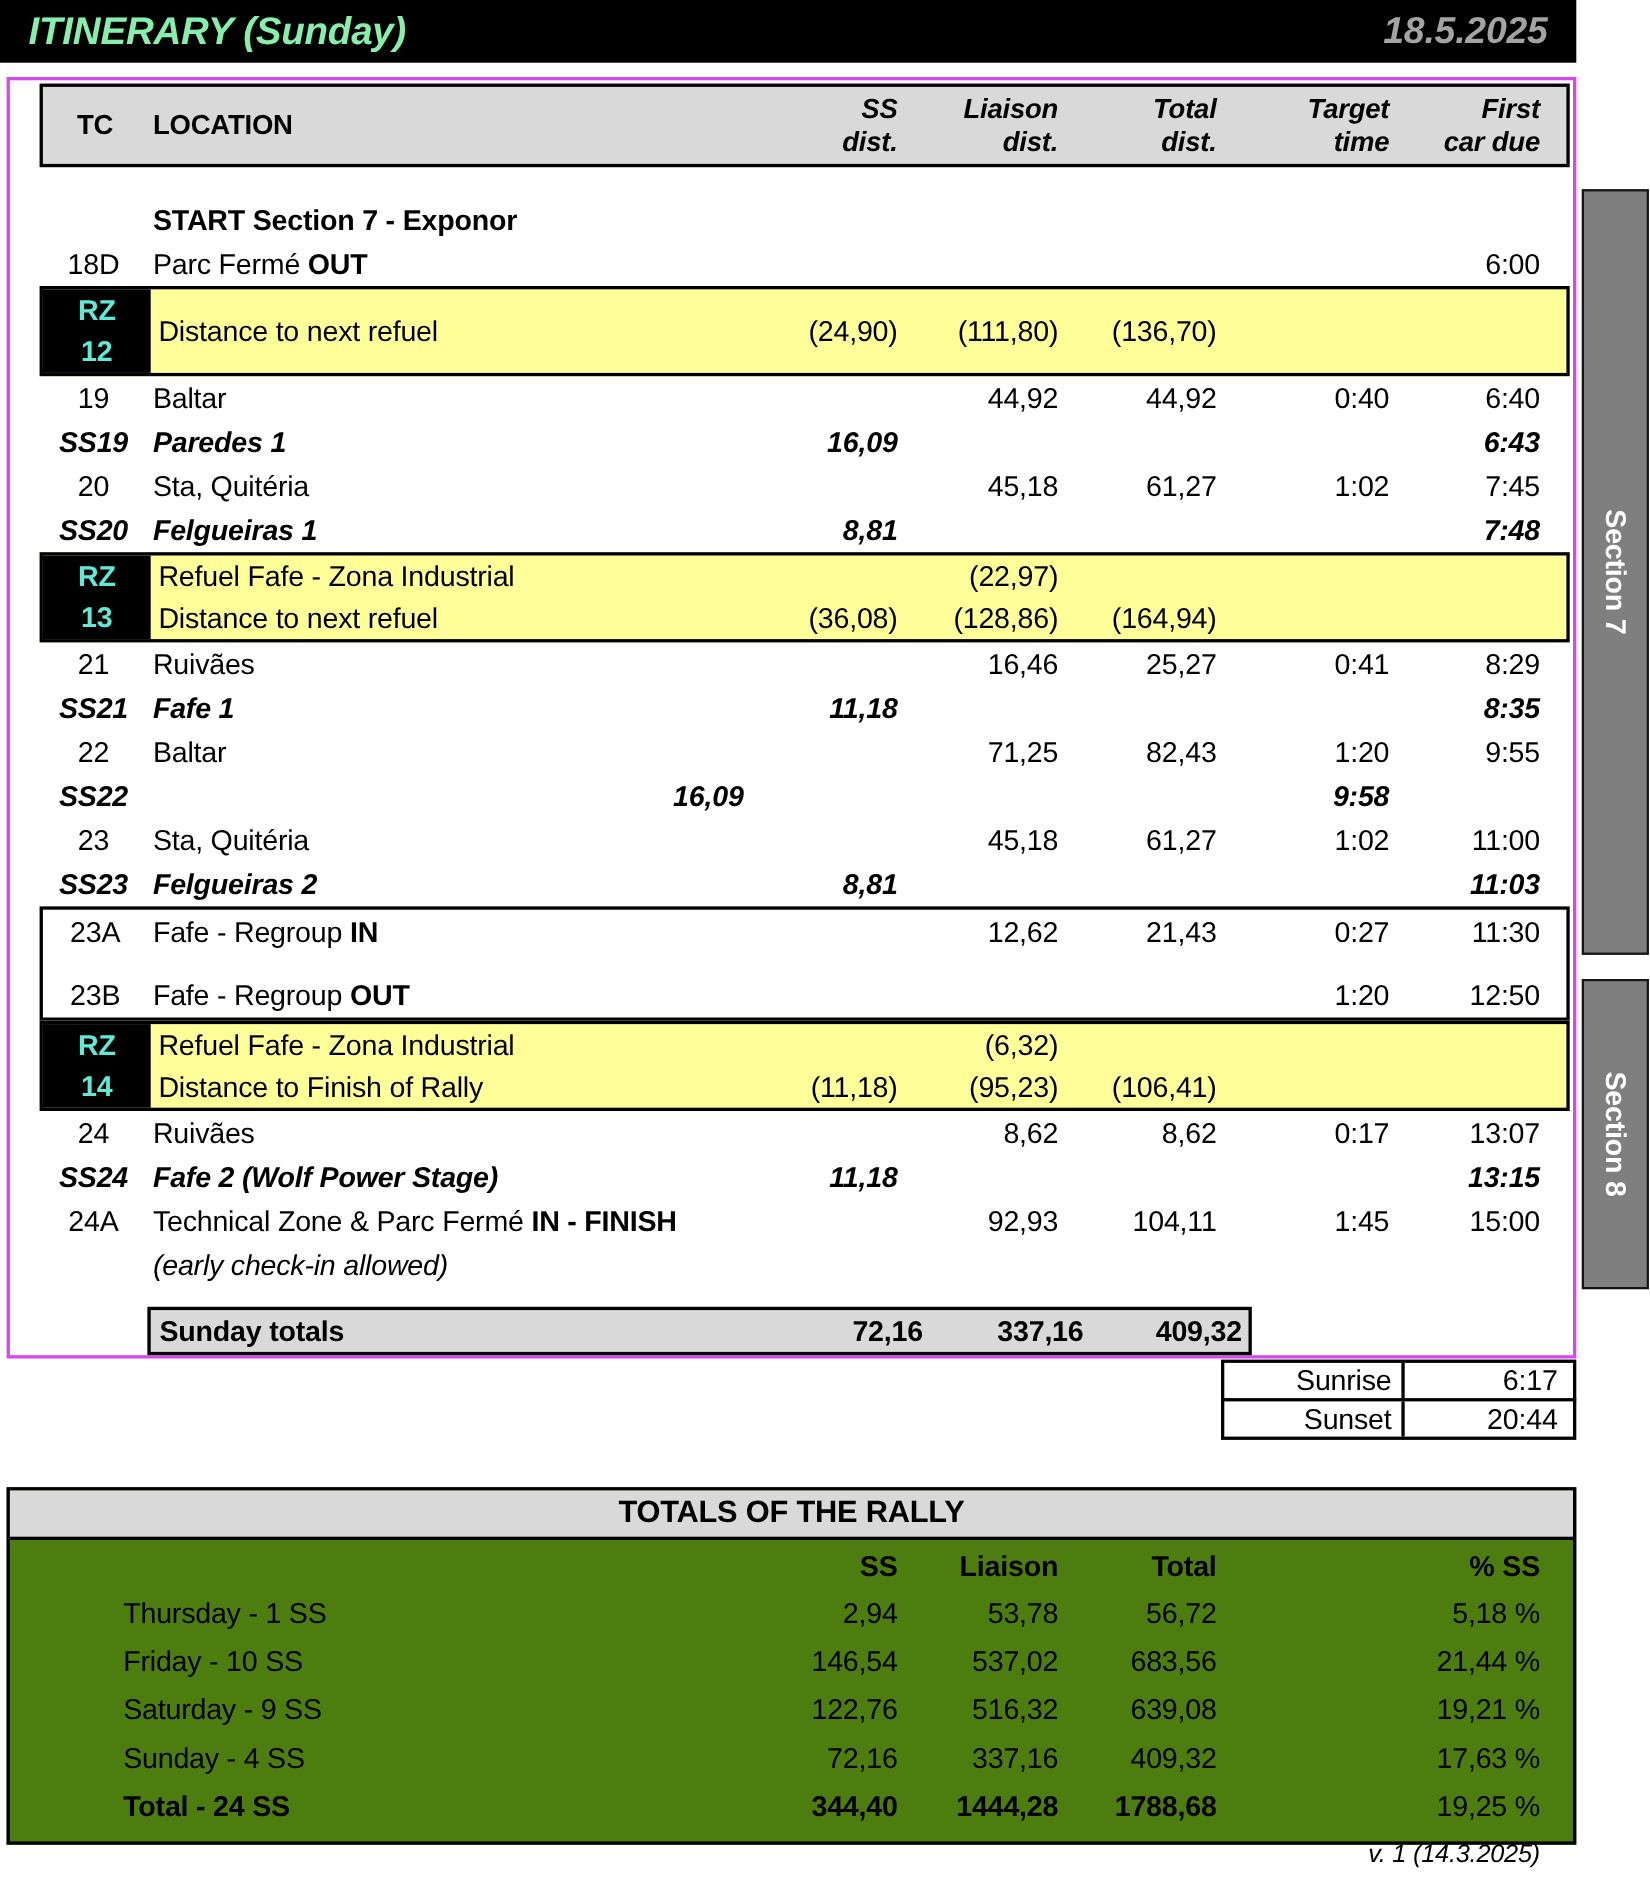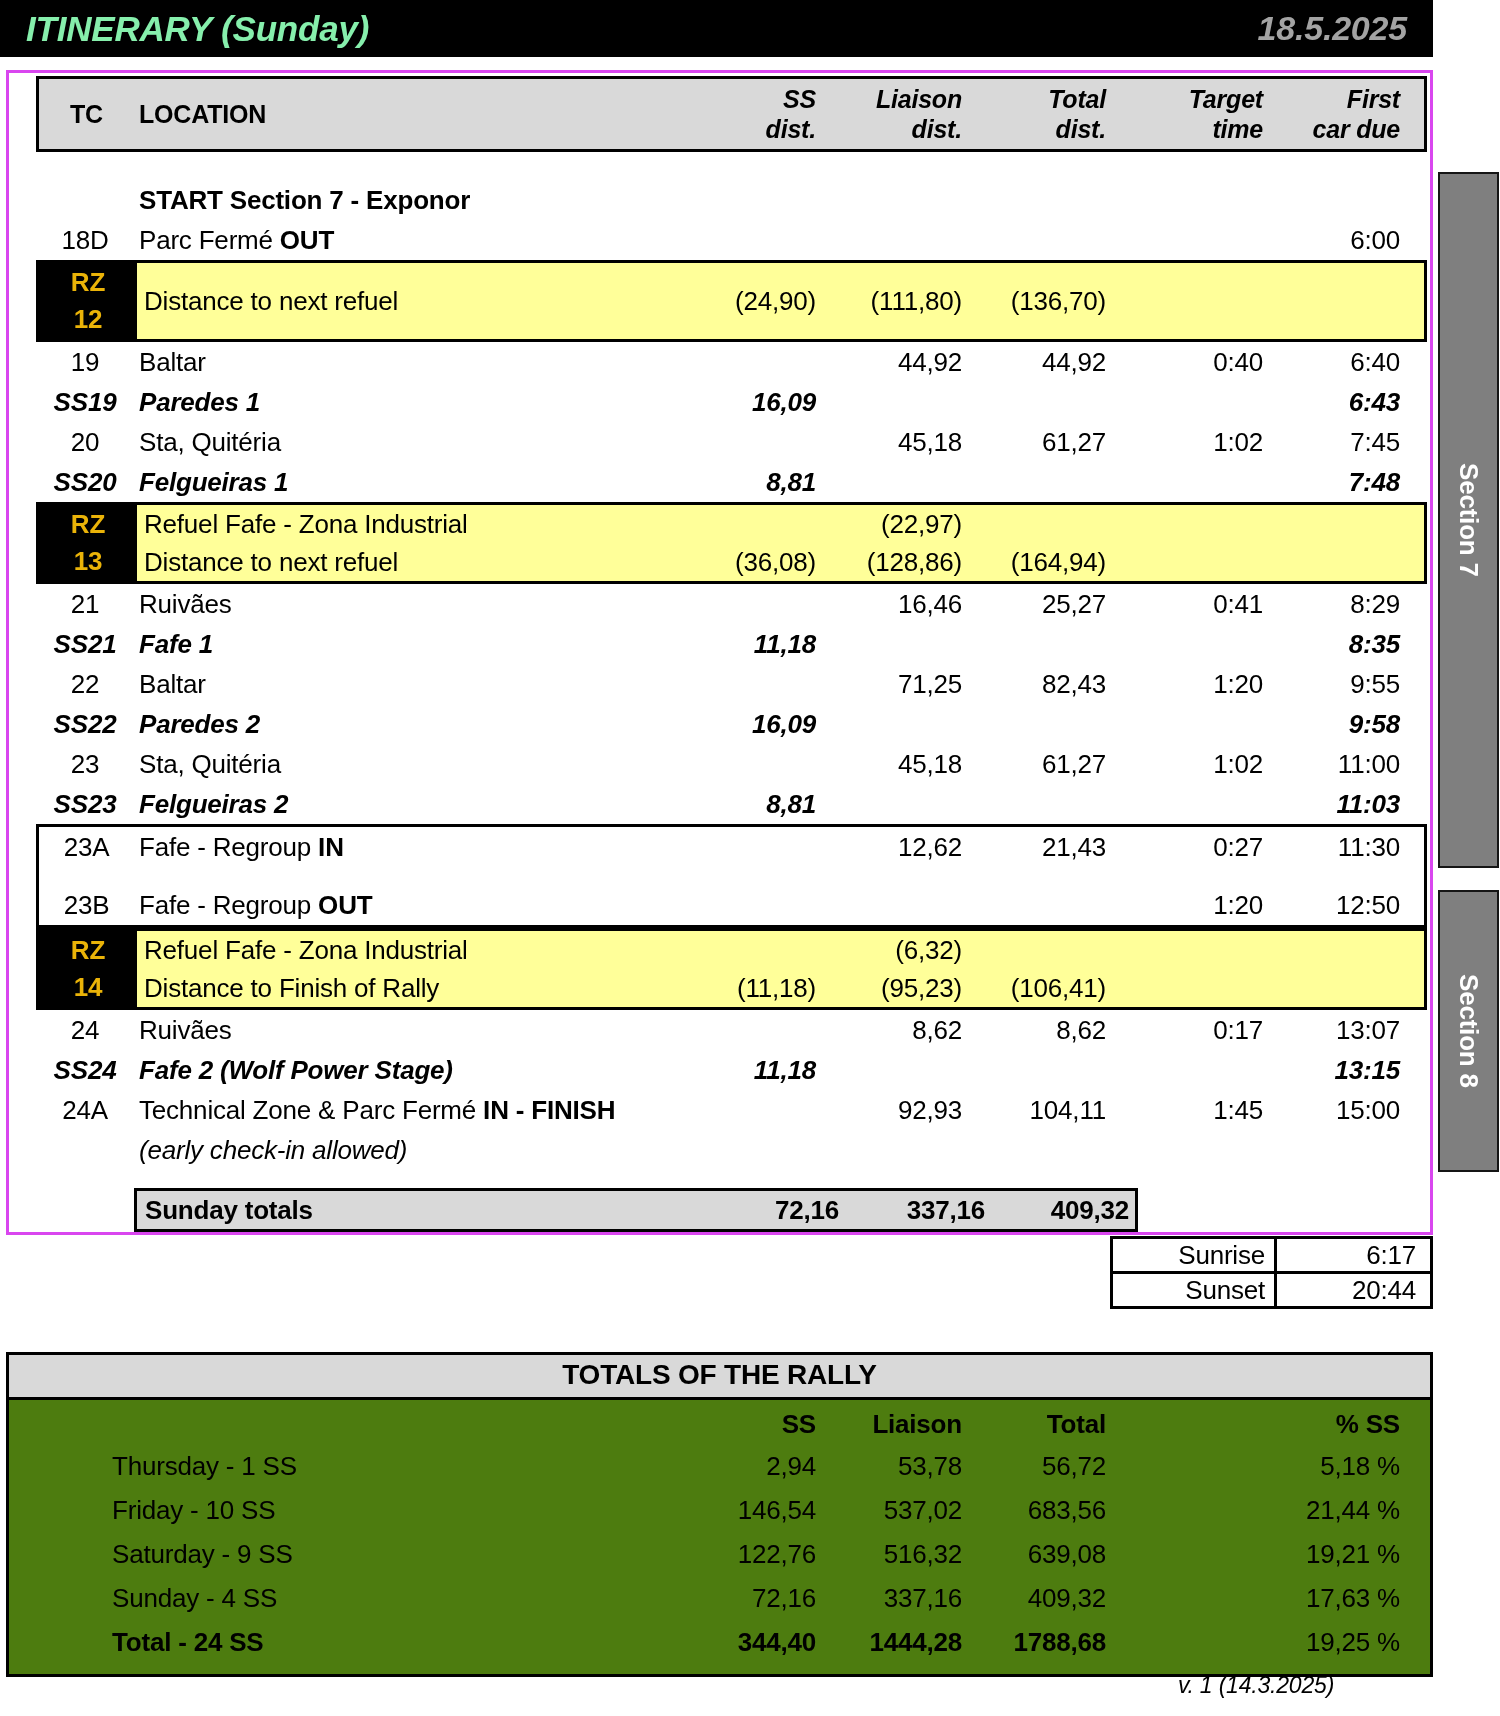--- a/index.html
+++ b/index.html
@@ -53,21 +53,21 @@
   .note-row .cell-loc{font-style:italic;}
   .spacer-a{height:28px;}
   .spacer-b{height:18px;}
   .b{font-weight:700;}
   
   .refuel{
     margin:0 3px;border:3px solid #000;box-sizing:border-box;height:82px;
     display:flex;background:var(--yellow);
   }
   .refuel .rz{
-    width:98px;background:#000;color:#eab308;display:flex;flex-direction:column;
+    width:98px;background:#000;color:#5eead4;display:flex;flex-direction:column;
     justify-content:center;align-items:center;font-weight:700;font-size:26px;
     line-height:37px;flex:none;
   }
   .refuel .ylines{flex:1;display:flex;flex-direction:column;justify-content:center;}
   .yrow{
     display:grid;height:38px;align-items:center;font-size:26px;box-sizing:border-box;
     grid-template-columns:1fr 140px 146px 144px 157px 137px;
     padding-left:2px;padding-right:24px;
   }
   
@@ -109,21 +109,21 @@
   }
   .trow{
     display:grid;grid-template-columns:1fr 140px 146px 144px 294px;
     padding-left:103px;padding-right:30px;align-items:center;font-size:26px;height:44px;
   }
   .trow.thead{height:40px;margin-top:4px;font-weight:700;}
   .trow .lbl{white-space:nowrap;}
   .trow.total-line .lbl,.trow.total-line .v1,.trow.total-line .v2,.trow.total-line .v3{font-weight:700;}
   
   .footer{
-    position:absolute;left:1056px;top:1672px;width:400px;text-align:center;
+    position:absolute;left:1000px;top:1672px;width:400px;text-align:right;
     font-size:23px;font-style:italic;
   }
 </style>
 </head>
 <body>
 
 <div class="sheet">
 
   <header class="topbar">
     <span class="ttl">ITINERARY (Sunday)</span>
@@ -277,21 +277,20 @@
           <span class="cell-tc">22</span>
           <span class="cell-loc"><span>Baltar</span></span>
           <span class="cell-num"></span>
           <span class="cell-num">71,25</span>
           <span class="cell-num">82,43</span>
           <span class="cell-num">1:20</span>
           <span class="cell-num">9:55</span>
         </div>
         <div class="row ssrow">
           <span class="cell-tc">SS22</span>
-          <span class="cell-loc"><span>Paredes 2</span></span>
           <span class="cell-num">16,09</span>
           <span class="cell-num"></span>
           <span class="cell-num"></span>
           <span class="cell-num"></span>
           <span class="cell-num">9:58</span>
         </div>
         <div class="row">
           <span class="cell-tc">23</span>
           <span class="cell-loc"><span>Sta, Quitéria</span></span>
           <span class="cell-num"></span>

